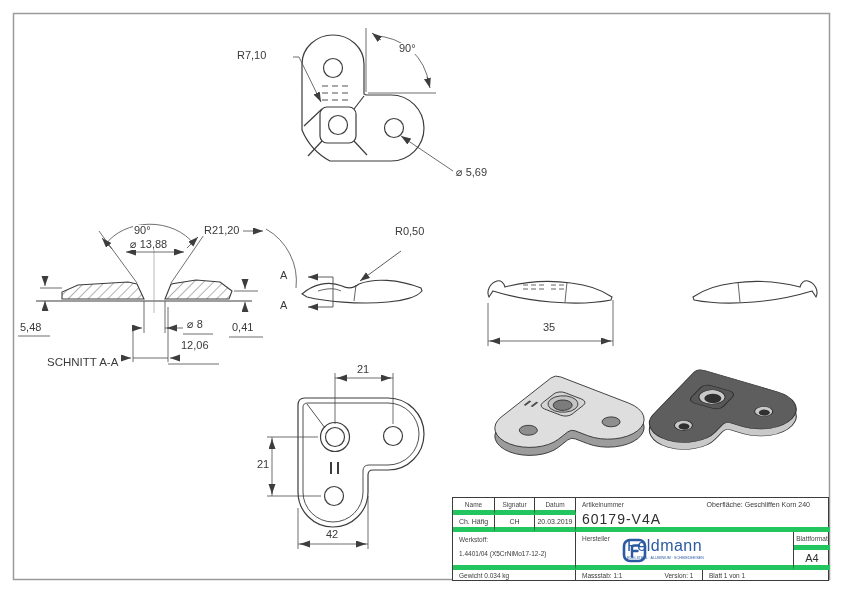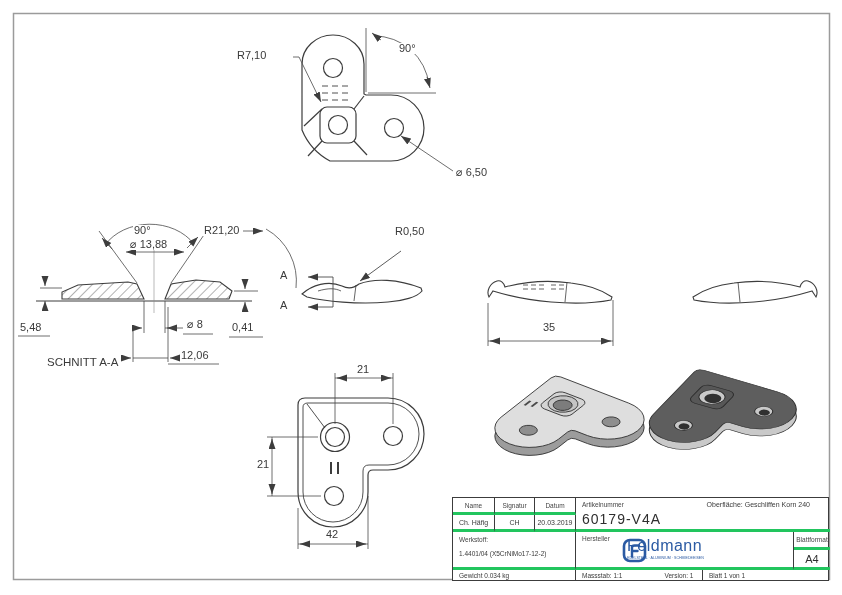--- a/index.html
+++ b/index.html
@@ -4,21 +4,21 @@
 <style>
   html,body{margin:0;padding:0;background:#ffffff;}
   #sheet{position:relative;width:842px;height:595px;background:#ffffff;overflow:hidden;
          font-family:"Liberation Sans","DejaVu Sans",sans-serif;color:#3a3a3a;padding-left:20px;}
   #sheet svg{position:absolute;left:0;top:0;}
   .lbl{position:absolute;font-size:11px;line-height:1;white-space:nowrap;color:#3a3a3a;background:#fff;padding:0 1px;}
   .lbl.big{font-size:11.5px;}
   
   #tb{position:absolute;left:452px;top:497px;width:377px;height:84px;border:1px solid #3c3c3c;background:#fff;box-sizing:border-box;}
   .cell{position:absolute;box-sizing:border-box;border-color:#3c3c3c;font-size:7px;}
-  .bb{border-bottom:3px solid #22c55e;} .br{border-right:1px solid #3c3c3c;}
+  .bb{border-bottom:5px solid #22c55e;} .br{border-right:1px solid #3c3c3c;}
   .hdr{display:flex;align-items:center;justify-content:center;font-size:6.5px;color:#454545;}
   .val{display:flex;align-items:center;justify-content:center;font-size:7px;}
   .tiny{font-size:6.5px;color:#454545;}
   .artnum{position:absolute;left:6px;top:13px;font-size:14px;letter-spacing:1px;color:#2f2f2f;}
   .surface{position:absolute;right:20px;top:3px;font-size:7px;}
   .brandrow{position:absolute;left:46px;top:6px;display:flex;align-items:flex-start;}
   .brandtxt{margin-left:5px;display:flex;flex-direction:column;}
   .brandname{font-size:16px;color:#2b5aa3;letter-spacing:0.5px;line-height:1;}
   .brandtag{font-size:5px;color:#2b5aa3;transform:scale(0.72);transform-origin:left top;white-space:nowrap;margin-top:1px;}
   .a4{display:flex;align-items:center;justify-content:center;font-size:11px;color:#2f2f2f;text-align:center;}
@@ -200,29 +200,29 @@
       <circle cx="58" cy="-1" r="9" fill="#c9c9c9"></circle>
       <circle cx="59.5" cy="0.5" r="5.5" fill="#303030" stroke="none"></circle>
       <circle cx="-1" cy="59" r="9" fill="#c9c9c9"></circle>
       <circle cx="0.5" cy="60.5" r="5.5" fill="#303030" stroke="none"></circle>
     </g>
   </g>
 </svg>
 
 <span class="lbl" style="left:236px;top:50px">R7,10</span>
 <span class="lbl" style="left:398px;top:43px">90°</span>
-<span class="lbl" style="left:455px;top:167px">⌀ 6,50</span>
+<span class="lbl" style="left:455px;top:167px">⌀ 5,69</span>
 
 <span class="lbl" style="left:133px;top:225px">90°</span>
 <span class="lbl" style="left:129px;top:239px">⌀ 13,88</span>
 <span class="lbl" style="left:203px;top:225px">R21,20</span>
 <span class="lbl" style="left:19px;top:322px">5,48</span>
 <span class="lbl" style="left:186px;top:319px">⌀ 8</span>
 <span class="lbl" style="left:231px;top:322px">0,41</span>
-<span class="lbl" style="left:180px;top:350px">12,06</span>
+<span class="lbl" style="left:180px;top:340px">12,06</span>
 <span class="lbl big" style="left:46px;top:357px">SCHNITT A-A</span>
 
 <span class="lbl" style="left:394px;top:226px">R0,50</span>
 <span class="lbl" style="left:279px;top:270px">A</span>
 <span class="lbl" style="left:279px;top:300px">A</span>
 
 <span class="lbl" style="left:542px;top:322px">35</span>
 
 <span class="lbl" style="left:356px;top:364px">21</span>
 <span class="lbl" style="left:256px;top:459px">21</span>

